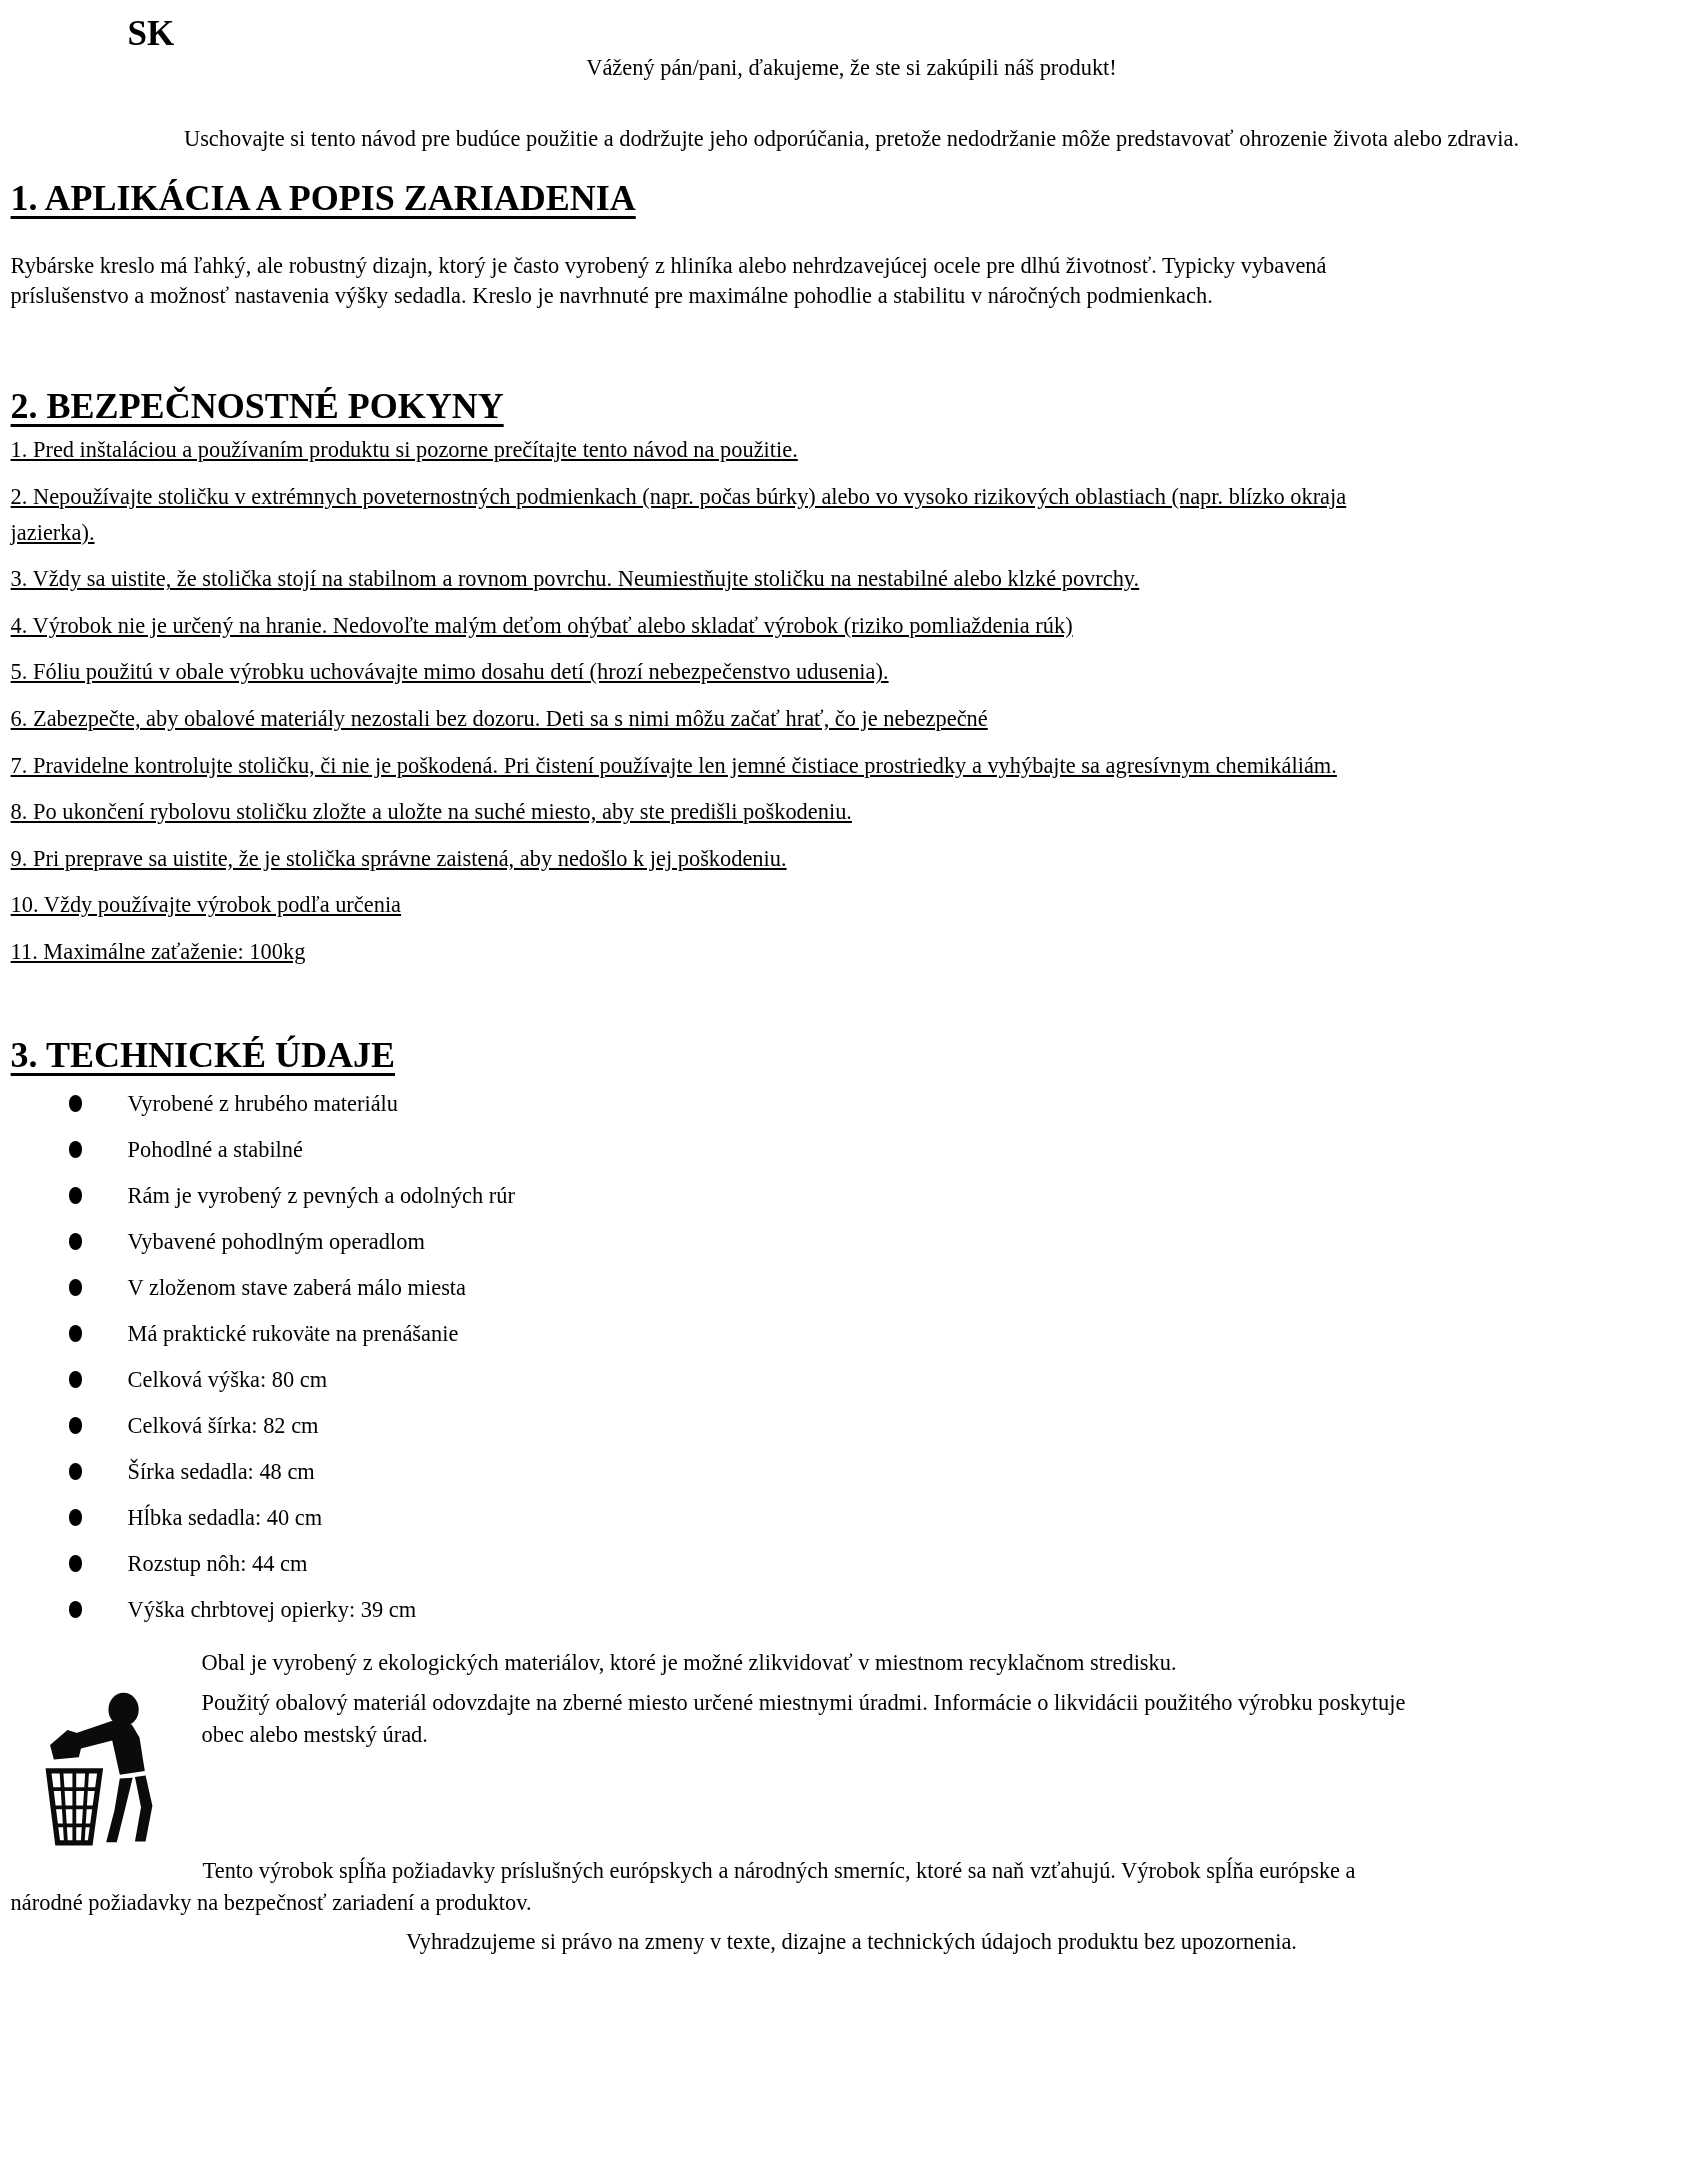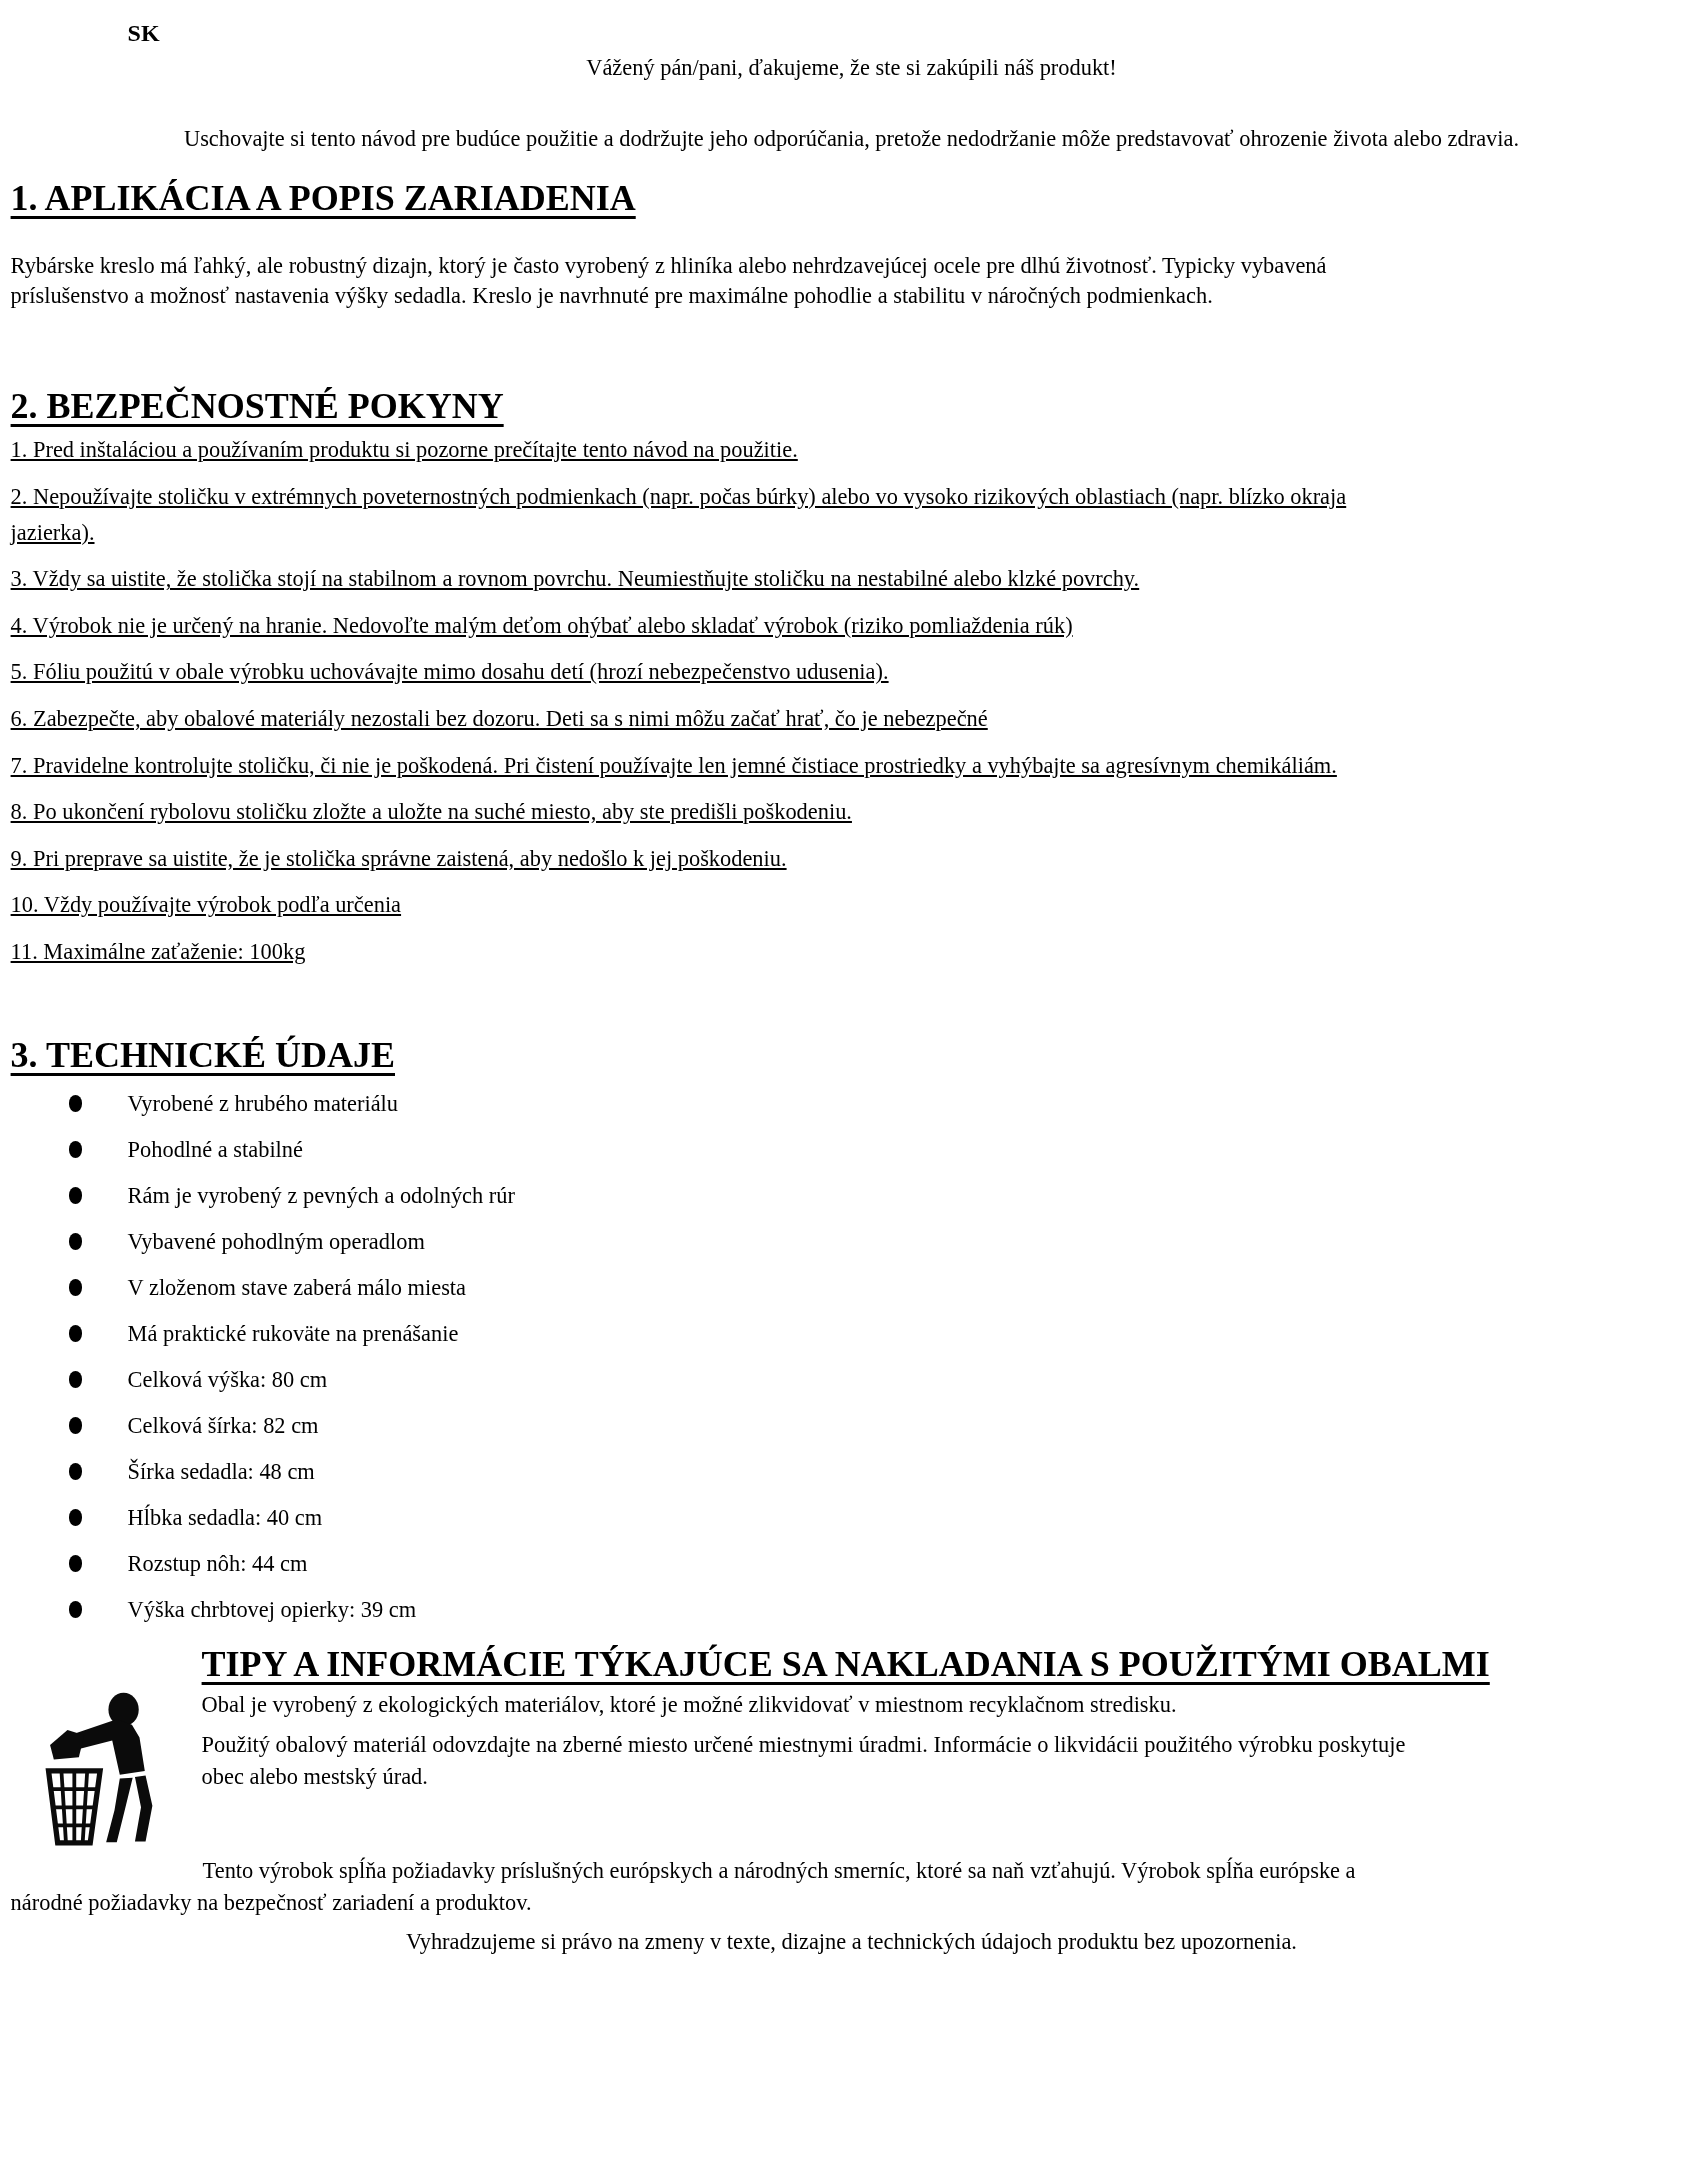--- a/index.html
+++ b/index.html
@@ -18,21 +18,21 @@
   .page {
     padding: 0 10.6px;
     box-sizing: border-box;
     width: 1703px;
   }
   .line { white-space: nowrap; }
   .center { text-align: center; }
 
   .lang-code {
     font-weight: 700;
-    font-size: 24px;
+    font-size: 35px;
     line-height: 39px;
     margin: 14.4px 0 0 117px;
   }
   .greet1 { line-height: 30px; margin-top: 0; }
   .greet2 { line-height: 30px; margin-top: 44px; }
   .warn   { line-height: 30px; margin-top: 41px; }
 
   .heading {
     font-weight: 700;
     font-size: 36px;
@@ -176,21 +176,20 @@
           <line x1="9" y1="128" x2="71" y2="128" stroke-width="5"></line>
           <line x1="12" y1="152" x2="68" y2="152" stroke-width="5"></line>
           <line x1="15" y1="176" x2="65" y2="176" stroke-width="5"></line>
           <line x1="23" y1="104" x2="29" y2="199" stroke-width="5"></line>
           <line x1="40" y1="104" x2="40" y2="199" stroke-width="5"></line>
           <line x1="57" y1="104" x2="51" y2="199" stroke-width="5"></line>
         </g>
       </svg>
     </div>
     <div class="tips-col">
-      <div class="heading line">TIPY A INFORMÁCIE TÝKAJÚCE SA NAKLADANIA S POUŽITÝMI OBALMI</div>
       <div class="tips-line1 line">Obal je vyrobený z ekologických materiálov, ktoré je možné zlikvidovať v miestnom recyklačnom stredisku.</div>
       <div class="tips-para">
         <div class="line">Použitý obalový materiál odovzdajte na zberné miesto určené miestnymi úradmi. Informácie o likvidácii použitého výrobku poskytuje</div>
         <div class="line">obec alebo mestský úrad.</div>
       </div>
     </div>
   </div>
 
   <div class="compliance">
     <div class="line indent-line">Tento výrobok spĺňa požiadavky príslušných európskych a národných smerníc, ktoré sa naň vzťahujú. Výrobok spĺňa európske a</div>

